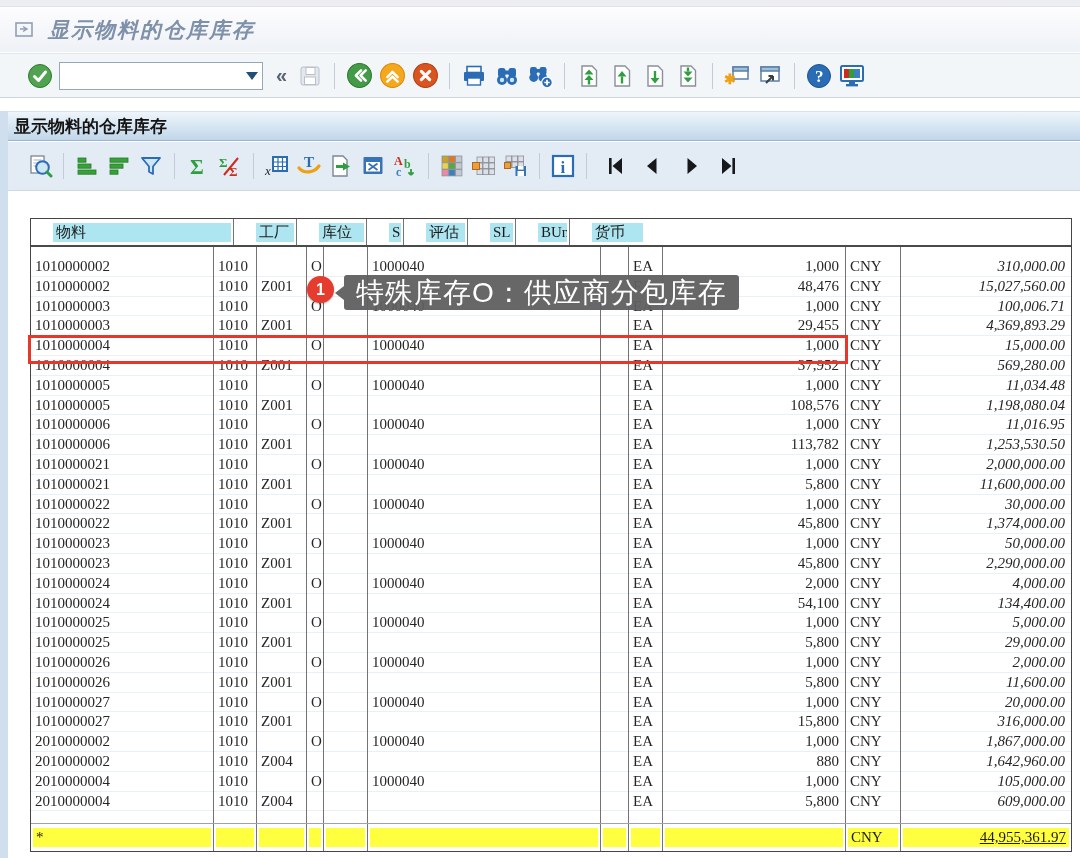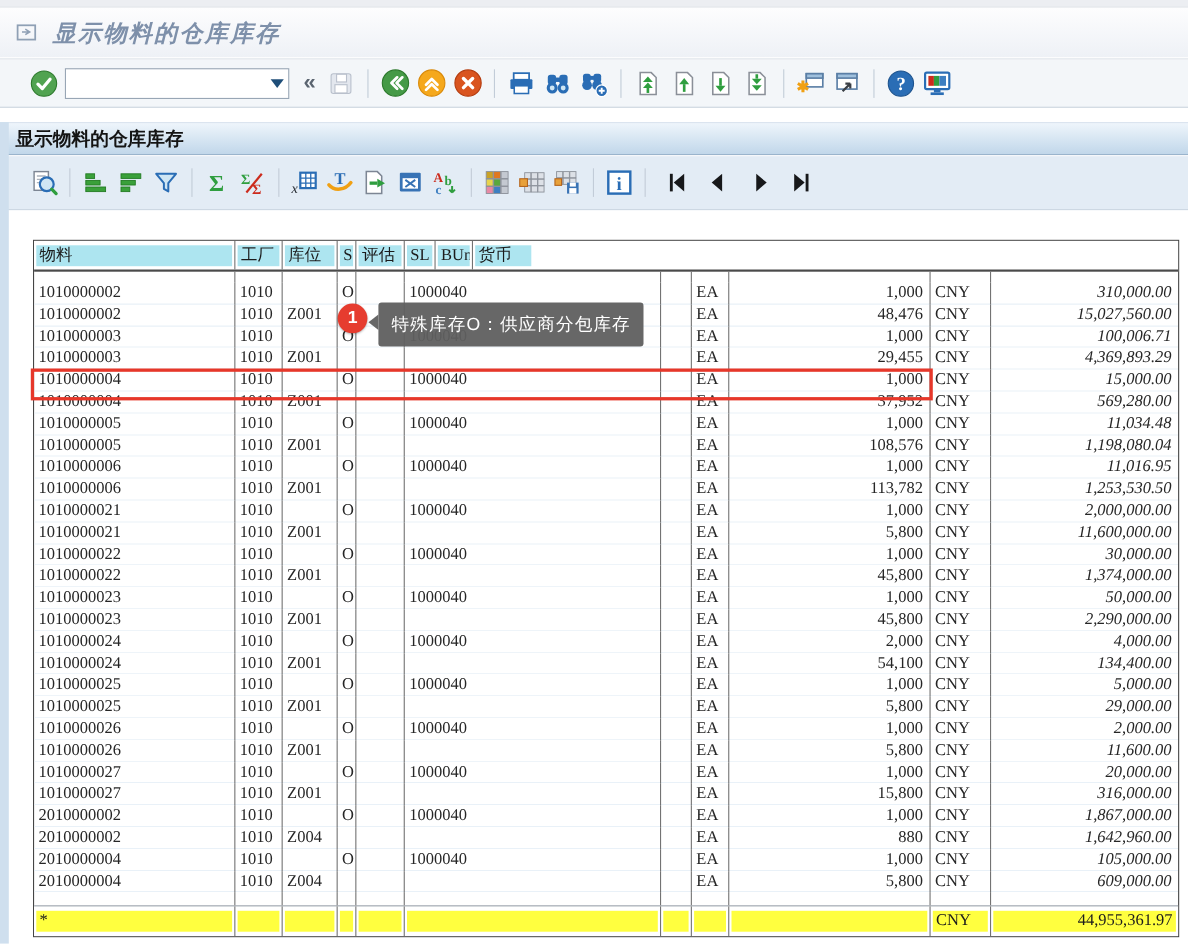--- a/index.html
+++ b/index.html
@@ -33,21 +33,21 @@
     display:flex;align-items:center;padding-left:14px;box-sizing:border-box;}
   .apptitle span{font-family:"Liberation Serif","DejaVu Serif",serif;font-weight:bold;font-size:17px;color:#141414;}
   
   .apptoolbar{position:absolute;left:0;top:142px;width:1080px;height:49px;background:#e3ecf5;
     border-bottom:1px solid #cdd8e3;
     display:flex;align-items:center;gap:4px;padding-left:26px;box-sizing:border-box;}
   .leftstrip{position:absolute;left:0;top:111px;width:8px;height:747px;background:#cfdfee;}
   
   .alv{position:absolute;left:30px;top:218px;width:1040px;border:1px solid #454545;background:#fff;}
   .thead{display:flex;height:26px;border-bottom:2px solid #4a4a4a;background:#fff;}
-  .hcell{box-sizing:border-box;border-right:1px solid #737373;display:flex;align-items:center;padding:3px 2px;}
+  .hcell{box-sizing:border-box;border-right:1px solid #737373;display:flex;align-items:center;padding:3px 2px;margin-left:20px;}
   .hcell:last-child{border-right:none;}
   .hl{flex:1;background:#ade5f0;height:19px;line-height:19px;
     font-family:"Liberation Serif","DejaVu Serif",serif;font-size:15px;color:#1c1c1c;
     padding:0 3px;white-space:nowrap;overflow:hidden;}
   .hcell.r .hl{text-align:right;}
   .gaprow{display:flex;height:10px;}
   .spacerrow{display:flex;height:12px;}
   .gcell{box-sizing:border-box;border-right:1px solid #737373;}
   .gcell:last-child{border-right:none;}
   .row{display:flex;height:19.8px;box-shadow:inset 0 -1px 0 #e9f1f8;}
@@ -55,33 +55,33 @@
     font-family:"Liberation Serif","DejaVu Serif",serif;font-size:15px;color:#262626;
     line-height:19.5px;padding:0 3px 0 4px;white-space:nowrap;overflow:hidden;}
   .cell:last-child{border-right:none;font-style:italic;}
   .cell.r{text-align:right;padding-right:6px;}
   .trow{display:flex;height:27px;border-top:1px solid #9aa2ab;background:#fff;}
   .tcell{box-sizing:border-box;border-right:1px solid #737373;display:flex;align-items:center;padding:3px 2px;}
   .tcell:last-child{border-right:none;}
   .yl{flex:1;background:#ffff3f;height:19px;line-height:19px;
     font-family:"Liberation Serif","DejaVu Serif",serif;font-size:15px;color:#1c1c1c;
     padding:0 3px;white-space:nowrap;overflow:hidden;}
-  .tcell.r .yl{text-align:right;}
+  .tcell.r .yl{text-align:right;text-decoration:underline;}
   
   .c0{width:183px}.c1{width:43px}.c2{width:50px}.c3{width:17px}.c4{width:44px}
   .c5{width:233px}.c6{width:28px}.c7{width:34px}.c8{width:183px}.c9{width:55px}.c10{flex:1}
   
   .red-box{position:absolute;left:28px;top:335px;width:814px;height:23px;
     border:3px solid #e6372a;background:transparent;pointer-events:none;z-index:5;}
   .badge{position:absolute;left:307px;top:276px;width:27px;height:27px;border-radius:50%;
     background:#e63c2f;color:#fff;font-weight:bold;font-size:16px;
     display:flex;align-items:center;justify-content:center;z-index:7;box-shadow:0 1px 2px rgba(0,0,0,.3);}
-  .tooltip{position:absolute;left:344px;top:275px;height:40px;z-index:6;
+  .tooltip{position:absolute;left:344px;top:275px;height:35px;z-index:6;
     background:rgba(95,95,95,.95);border-radius:3px;color:#fff;
-    font-size:16px;letter-spacing:1px;display:flex;align-items:center;padding:0 12px;white-space:nowrap;}
+    font-size:28px;letter-spacing:1px;display:flex;align-items:center;padding:0 12px;white-space:nowrap;}
   .tooltip::before{content:"";position:absolute;left:-9px;top:11px;
     border-top:7px solid transparent;border-bottom:7px solid transparent;border-right:9px solid rgba(95,95,95,.95);}
   svg{display:block;}
   text{font-family:"Liberation Serif","DejaVu Serif",serif;}
 </style>
 </head>
 <body>
 
 <div class="topedge"></div>
 

